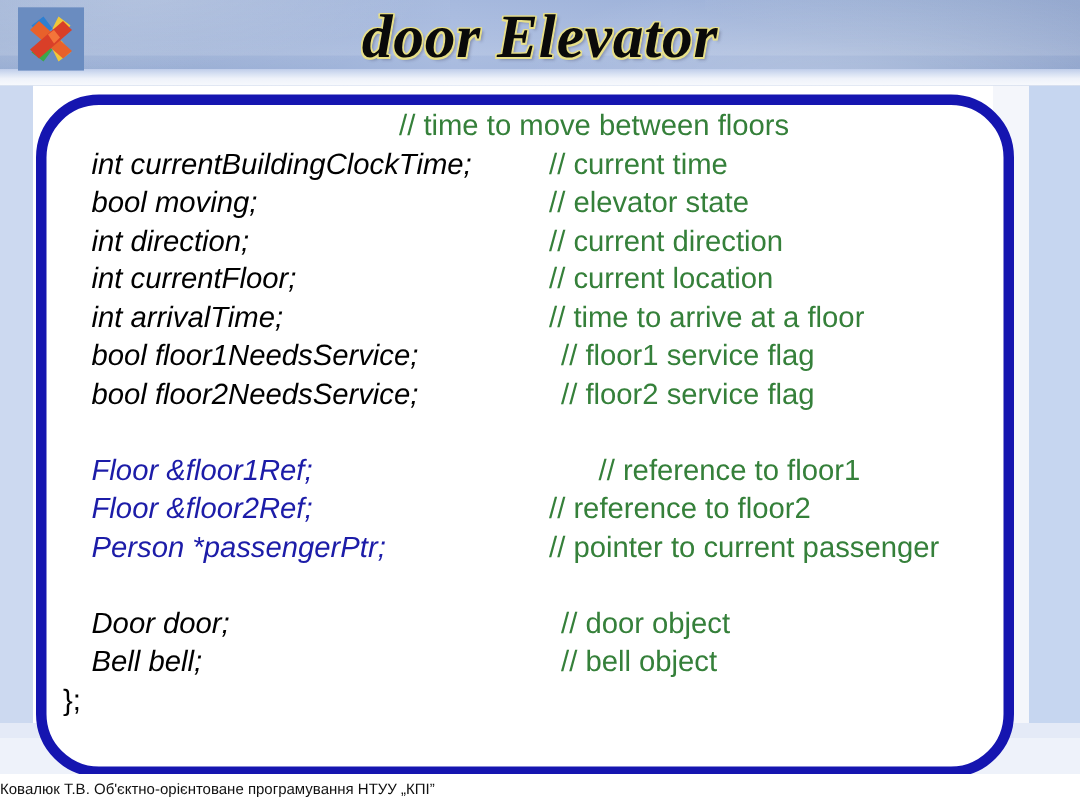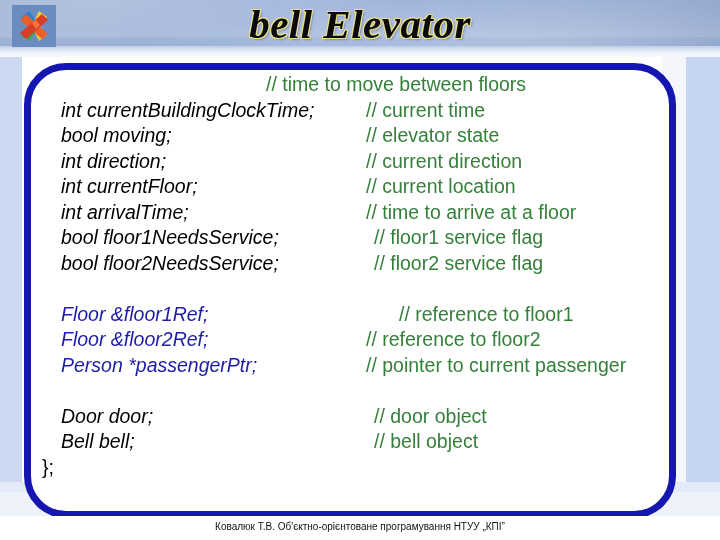--- a/index.html
+++ b/index.html
@@ -168,21 +168,20 @@
     left: 26px;
     color: #000000;
     white-space: pre;
   }
 
   
   .footer {
     position: absolute;
     left: 0; top: 521px;
     width: 720px;
-    text-align: center;
     font-family: "Liberation Sans", sans-serif;
     font-size: 10px;
     color: #111111;
     white-space: nowrap;
     user-select: none;
   }
   .footer-band {
     position: absolute;
     left: 0; top: 516px;
     width: 720px; height: 24px;
@@ -214,21 +213,21 @@
         <polygon points="5,-15 13,-9 7,-1 1,-7" fill="#f0c93a"></polygon>
         <polygon points="-13,9 -5,15 1,7 -7,1" fill="#3aa84a"></polygon>
         <polygon points="5,15 13,9 7,1 1,7" fill="#f0c93a"></polygon>
         <polygon points="-14,-6 -8,-12 14,8 8,13" fill="#e8612b"></polygon>
         <polygon points="8,-12 14,-6 -8,13 -14,7" fill="#d93f28"></polygon>
         <polygon points="-2,-3 2,-6 6,-1 2,3" fill="#f3753a"></polygon>
       </g>
     </svg>
   </div>
 
-  <div class="slide-title">bell Elevator</div>
+  <div class="slide-title">door Elevator</div>
 
   <div class="frame"></div>
 
   <div class="code" id="code-block"><div class="code-line"><span class="cmt" style="left: 250px;">// time to move between floors</span></div><div class="code-line"><span class="decl" style="left: 45px;">int currentBuildingClockTime;</span><span class="cmt" style="left: 350px;">// current time</span></div><div class="code-line"><span class="decl" style="left: 45px;">bool moving;</span><span class="cmt" style="left: 350px;">// elevator state</span></div><div class="code-line"><span class="decl" style="left: 45px;">int direction;</span><span class="cmt" style="left: 350px;">// current direction</span></div><div class="code-line"><span class="decl" style="left: 45px;">int currentFloor;</span><span class="cmt" style="left: 350px;">// current location</span></div><div class="code-line"><span class="decl" style="left: 45px;">int arrivalTime;</span><span class="cmt" style="left: 350px;">// time to arrive at a floor</span></div><div class="code-line"><span class="decl" style="left: 45px;">bool floor1NeedsService;</span><span class="cmt" style="left: 358px;">// floor1 service flag</span></div><div class="code-line"><span class="decl" style="left: 45px;">bool floor2NeedsService;</span><span class="cmt" style="left: 358px;">// floor2 service flag</span></div><div class="code-line"></div><div class="code-line"><span class="decl blue" style="left: 45px;">Floor &amp;floor1Ref;</span><span class="cmt" style="left: 383px;">// reference to floor1</span></div><div class="code-line"><span class="decl blue" style="left: 45px;">Floor &amp;floor2Ref;</span><span class="cmt" style="left: 350px;">// reference to floor2</span></div><div class="code-line"><span class="decl blue" style="left: 45px;">Person *passengerPtr;</span><span class="cmt" style="left: 350px;">// pointer to current passenger</span></div><div class="code-line"></div><div class="code-line"><span class="decl" style="left: 45px;">Door door;</span><span class="cmt" style="left: 358px;">// door object</span></div><div class="code-line"><span class="decl" style="left: 45px;">Bell bell;</span><span class="cmt" style="left: 358px;">// bell object</span></div><div class="code-line"><span class="closebrace">};</span></div></div>
 
   <div class="footer-band"></div>
   <div class="footer">Ковалюк Т.В. Об'єктно-орієнтоване програмування НТУУ „КПІ”</div>
 
 </div>
 

